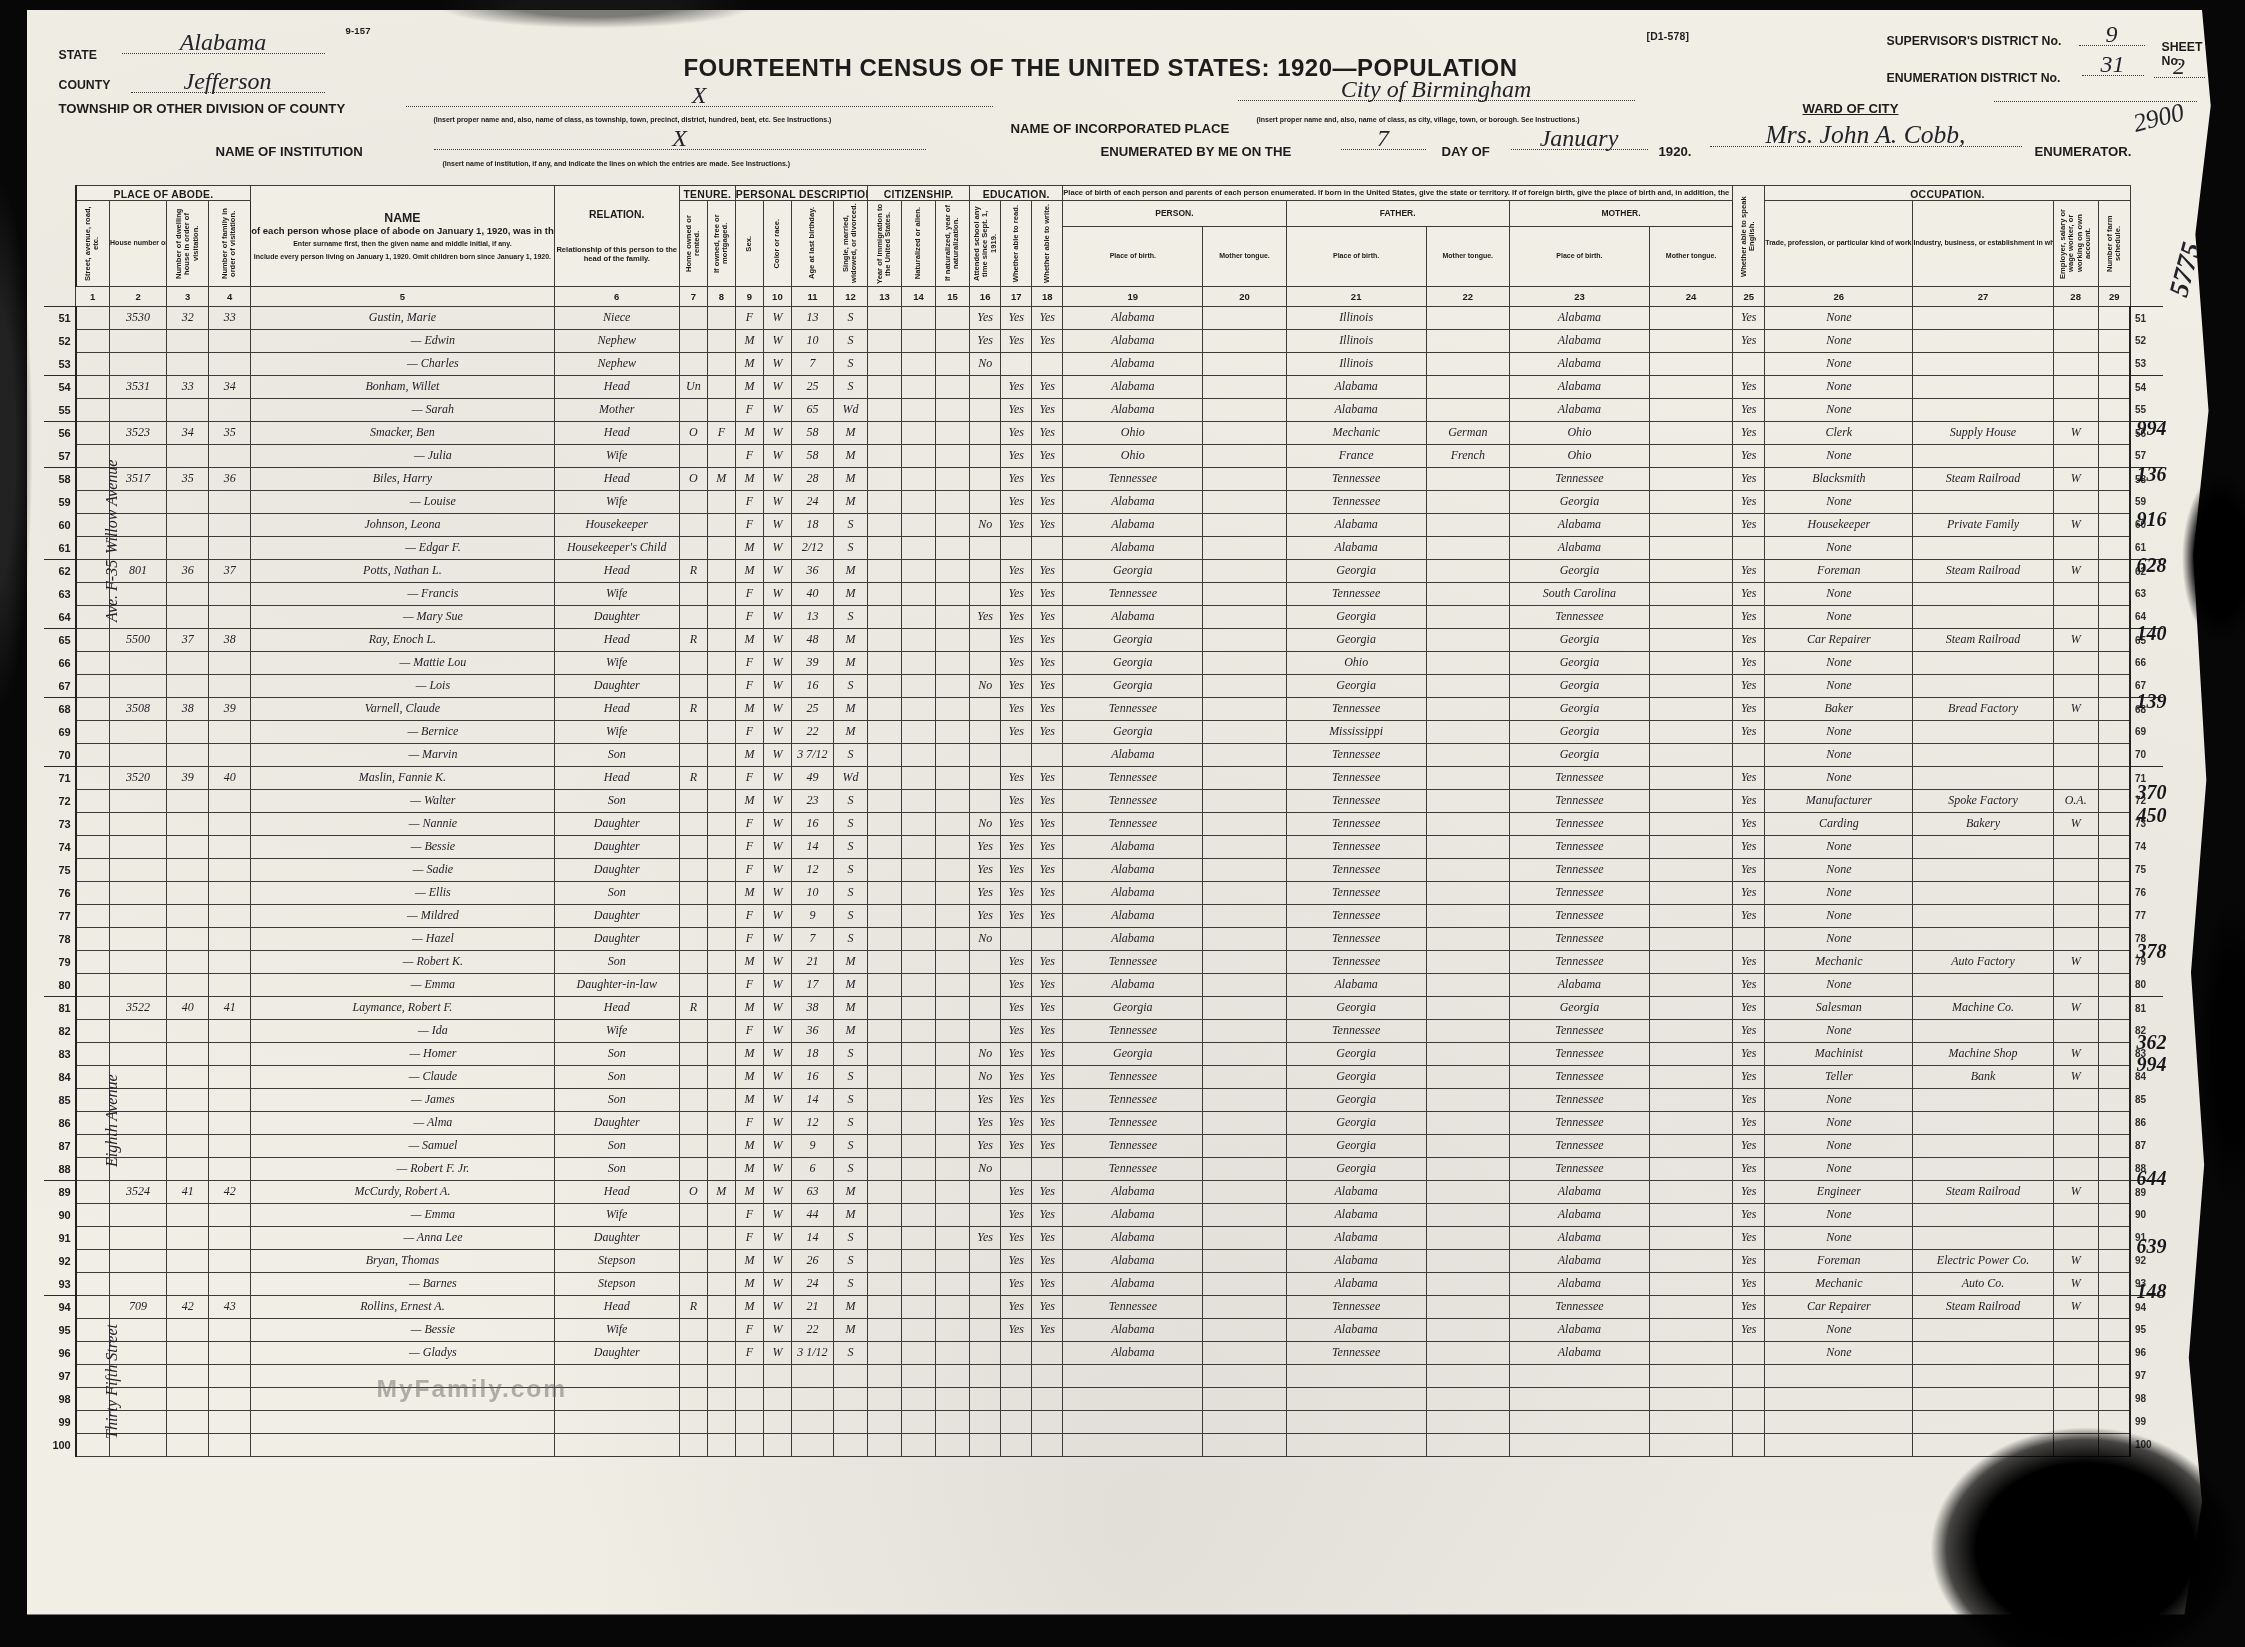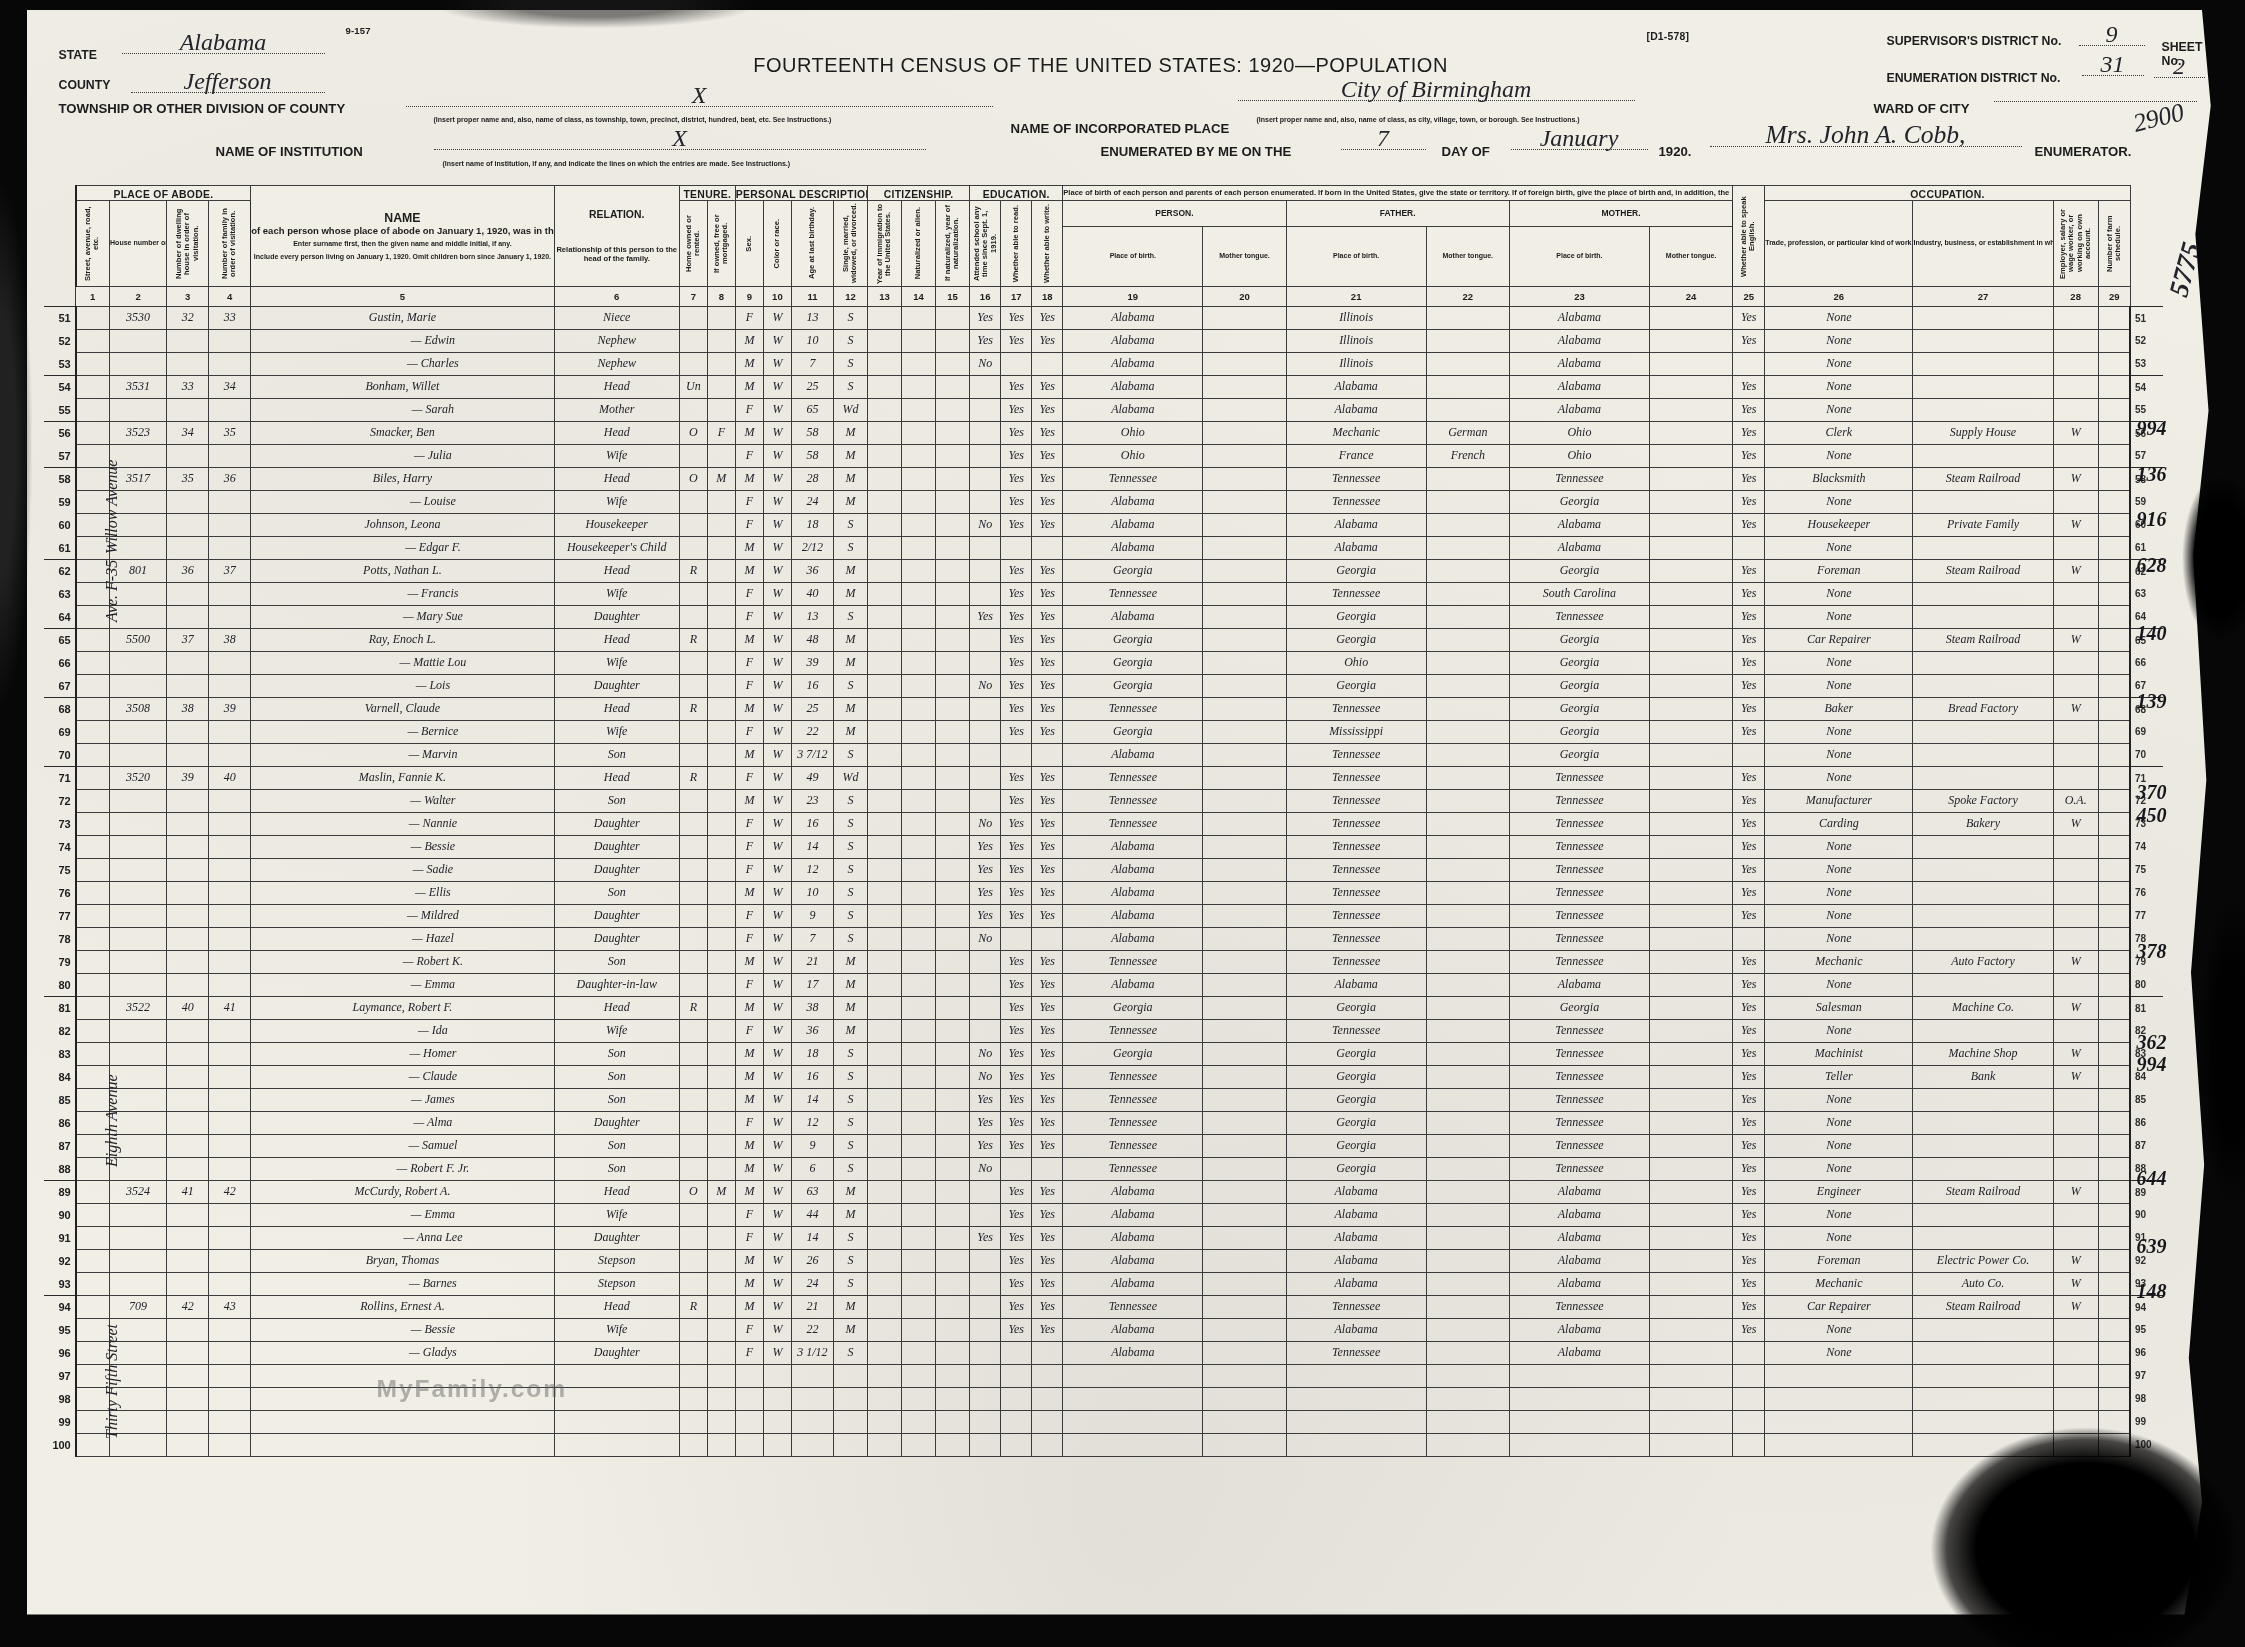--- a/index.html
+++ b/index.html
@@ -23,21 +23,21 @@
   .tiny{font-size:7px;font-weight:bold;line-height:1.15;}
   .abs{position:absolute;}
   .fld{display:inline-block;border-bottom:1.9px dotted #3a3a3a;text-align:center;vertical-align:baseline;}
 
   
   .formhead{position:relative;height:172px;}
   .formhead .lab{font-size:12.3px;font-weight:bold;}
   .formhead .lab-lg{font-size:13.2px;font-weight:bold;}
   .hv{font-size:24px;line-height:.8;}
   .title1{font-size:14px;font-weight:bold;text-align:center;}
-  .title2{font-size:20px;font-weight:normal;text-align:center;letter-spacing:0.5px;}
+  .title2{font-size:24px;font-weight:bold;text-align:center;letter-spacing:0.5px;}
 
   
   table.census{border-collapse:collapse;table-layout:fixed;margin:3.8px 0 0 17px;width:2119px;}
   .census th,.census td{border:0.9px solid #3b3b3b;padding:0;overflow:hidden;white-space:nowrap;}
   .census thead th{background:#f1eee6;font-weight:bold;vertical-align:middle;}
   .census .grp{font-size:10.4px;letter-spacing:0.3px;vertical-align:top;padding-top:2.8px;}
   .census .rn,.census .rnr{border-top:none;border-bottom:none;background:transparent;}
   .census .rn{border-left:none;font-weight:bold;font-size:11px;text-align:right;padding-right:3.8px;}
   .census .rnr{border-right:none;font-weight:bold;font-size:10px;color:#2e2e2e;text-align:left;padding-left:3.8px;}
   .census tbody td{height:22px;text-align:center;font-size:12px;}
@@ -94,21 +94,21 @@
     <span class="abs fld" style="left:2127px;top:47px;width:51px;"><span class="hw hv">2</span></span>
     <span class="abs print" style="left:2184px;top:49px;font-size:24px;">B</span>
 
     <span class="abs lab-lg" style="left:32px;top:91px;">TOWNSHIP OR OTHER DIVISION OF COUNTY</span>
     <span class="abs fld" style="left:379px;top:76px;width:587px;"><span class="hw hv">X</span></span>
     <span class="abs tiny" style="left:407px;top:106px;width:530px;white-space:normal;">(Insert proper name and, also, name of class, as township, town, precinct, district, hundred, beat, etc.   See Instructions.)</span>
 
     <span class="abs lab-lg" style="left:984px;top:91px;margin-top:20px;">NAME OF INCORPORATED PLACE</span>
     <span class="abs fld" style="left:1211px;top:70px;width:397px;"><span class="hw hv">City of Birmingham</span></span>
     <span class="abs tiny" style="left:1230px;top:106px;width:369px;white-space:normal;">(Insert proper name and, also, name of class, as city, village, town, or borough.   See Instructions.)</span>
-    <span class="abs lab-lg" style="left:1847px;top:91px;">WARD OF CITY</span>
+    <span class="abs lab-lg" style="left:1776px;top:91px;text-decoration:underline;">WARD OF CITY</span>
     <span class="abs fld" style="left:1967px;top:91px;width:203px;"><span class="hw hv"></span></span>
 
     <span class="abs lab-lg" style="left:189px;top:134px;">NAME OF INSTITUTION</span>
     <span class="abs fld" style="left:407px;top:119px;width:492px;"><span class="hw hv">X</span></span>
     <span class="abs tiny" style="left:416px;top:150px;width:492px;white-space:normal;">(Insert name of institution, if any, and indicate the lines on which the entries are made.   See Instructions.)</span>
 
     <span class="abs lab-lg" style="left:1074px;top:134px;">ENUMERATED BY ME ON THE</span>
     <span class="abs fld" style="left:1314px;top:119px;width:85px;"><span class="hw hv">7</span></span>
     <span class="abs lab-lg" style="left:1415px;top:134px;">DAY OF</span>
     <span class="abs fld" style="left:1484px;top:119px;width:137px;"><span class="hw hv">January</span></span>

